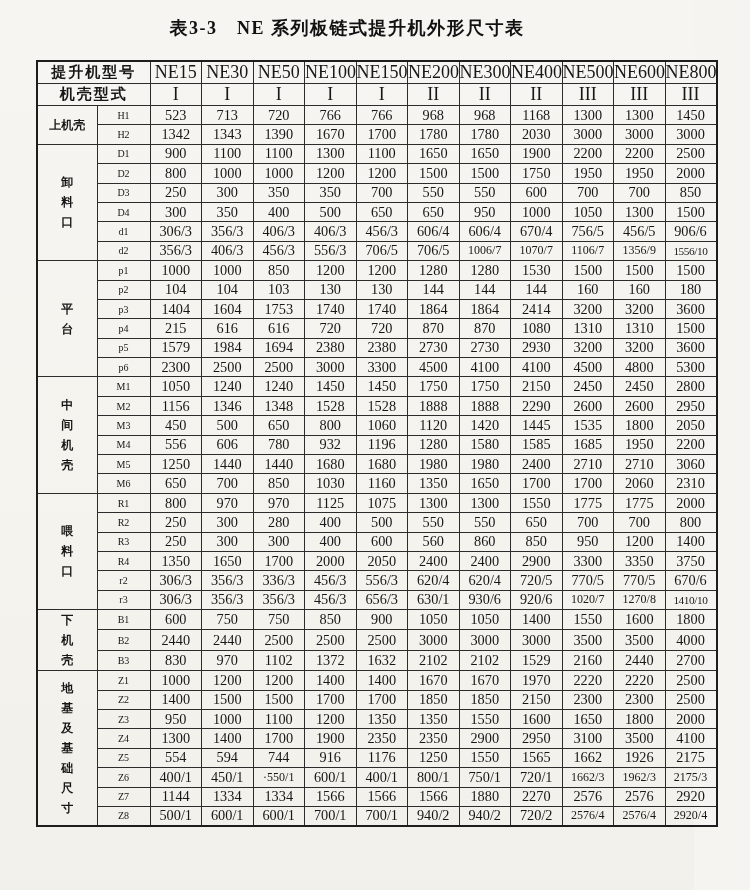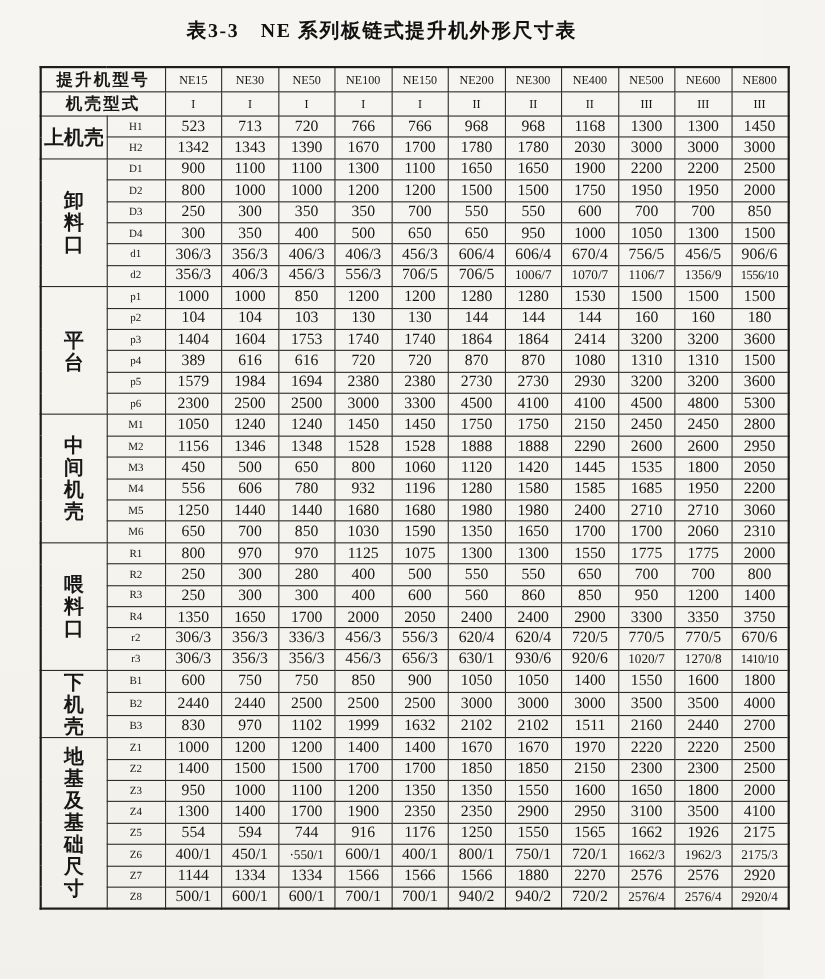--- a/index.html
+++ b/index.html
@@ -19,29 +19,29 @@
     position:absolute;left:36px;top:60px;
     width:680px;border-collapse:collapse;table-layout:fixed;
     border:2.5px solid #1d1d1d;
     background:transparent;
   }
   .dims th,.dims td{
     border:1.4px solid #2c2c2c;
     text-align:center;vertical-align:middle;
     padding:0;overflow:hidden;white-space:nowrap;
   }
-  .dims thead th{height:21px;font-size:11px;font-weight:normal;}
+  .dims thead th{height:21px;font-size:18px;font-weight:normal;}
   .dims thead .cn{font-weight:bold;font-size:15px;letter-spacing:2px;text-align:center;}
   .dims tbody tr{height:19.4px;}
   .dims td.val{font-size:14.3px;}
   .dims td.v6{font-size:12px;}
   .dims td.v7{font-size:11.3px;letter-spacing:-0.4px;}
   .dims td.dim{font-size:10px;}
   .dims td.glabel{
-    font-weight:bold;font-size:18px;line-height:20px;letter-spacing:0;
+    font-weight:bold;font-size:12px;line-height:20px;letter-spacing:0;
     background:transparent;
   }
   .dims tr.group-start td{border-top:1.9px solid #222;}
 </style>
 </head>
 <body>
 
 <div class="page">
   <div class="title">表3-3　NE 系列板链式提升机外形尺寸表</div>
   <table class="dims">
@@ -243,21 +243,21 @@
           <td class="val">1740</td>
           <td class="val">1864</td>
           <td class="val">1864</td>
           <td class="val">2414</td>
           <td class="val">3200</td>
           <td class="val">3200</td>
           <td class="val">3600</td>
         </tr>
         <tr>
           <td class="dim">p4</td>
-          <td class="val">389</td>
+          <td class="val">215</td>
           <td class="val">616</td>
           <td class="val">616</td>
           <td class="val">720</td>
           <td class="val">720</td>
           <td class="val">870</td>
           <td class="val">870</td>
           <td class="val">1080</td>
           <td class="val">1310</td>
           <td class="val">1310</td>
           <td class="val">1500</td>
@@ -360,21 +360,21 @@
           <td class="val">2710</td>
           <td class="val">2710</td>
           <td class="val">3060</td>
         </tr>
         <tr>
           <td class="dim">M6</td>
           <td class="val">650</td>
           <td class="val">700</td>
           <td class="val">850</td>
           <td class="val">1030</td>
-          <td class="val">1590</td>
+          <td class="val">1160</td>
           <td class="val">1350</td>
           <td class="val">1650</td>
           <td class="val">1700</td>
           <td class="val">1700</td>
           <td class="val">2060</td>
           <td class="val">2310</td>
         </tr>
         <tr class="group-start">
           <td class="glabel" rowspan="6">喂<br>料<br>口</td>
           <td class="dim">R1</td>
@@ -487,25 +487,25 @@
           <td class="val">3000</td>
           <td class="val">3500</td>
           <td class="val">3500</td>
           <td class="val">4000</td>
         </tr>
         <tr>
           <td class="dim">B3</td>
           <td class="val">830</td>
           <td class="val">970</td>
           <td class="val">1102</td>
-          <td class="val">1999</td>
+          <td class="val">1372</td>
           <td class="val">1632</td>
           <td class="val">2102</td>
           <td class="val">2102</td>
-          <td class="val">1511</td>
+          <td class="val">1529</td>
           <td class="val">2160</td>
           <td class="val">2440</td>
           <td class="val">2700</td>
         </tr>
         <tr class="group-start">
           <td class="glabel" rowspan="8">地<br>基<br>及<br>基<br>础<br>尺<br>寸</td>
           <td class="dim">Z1</td>
           <td class="val">1000</td>
           <td class="val">1200</td>
           <td class="val">1200</td>

